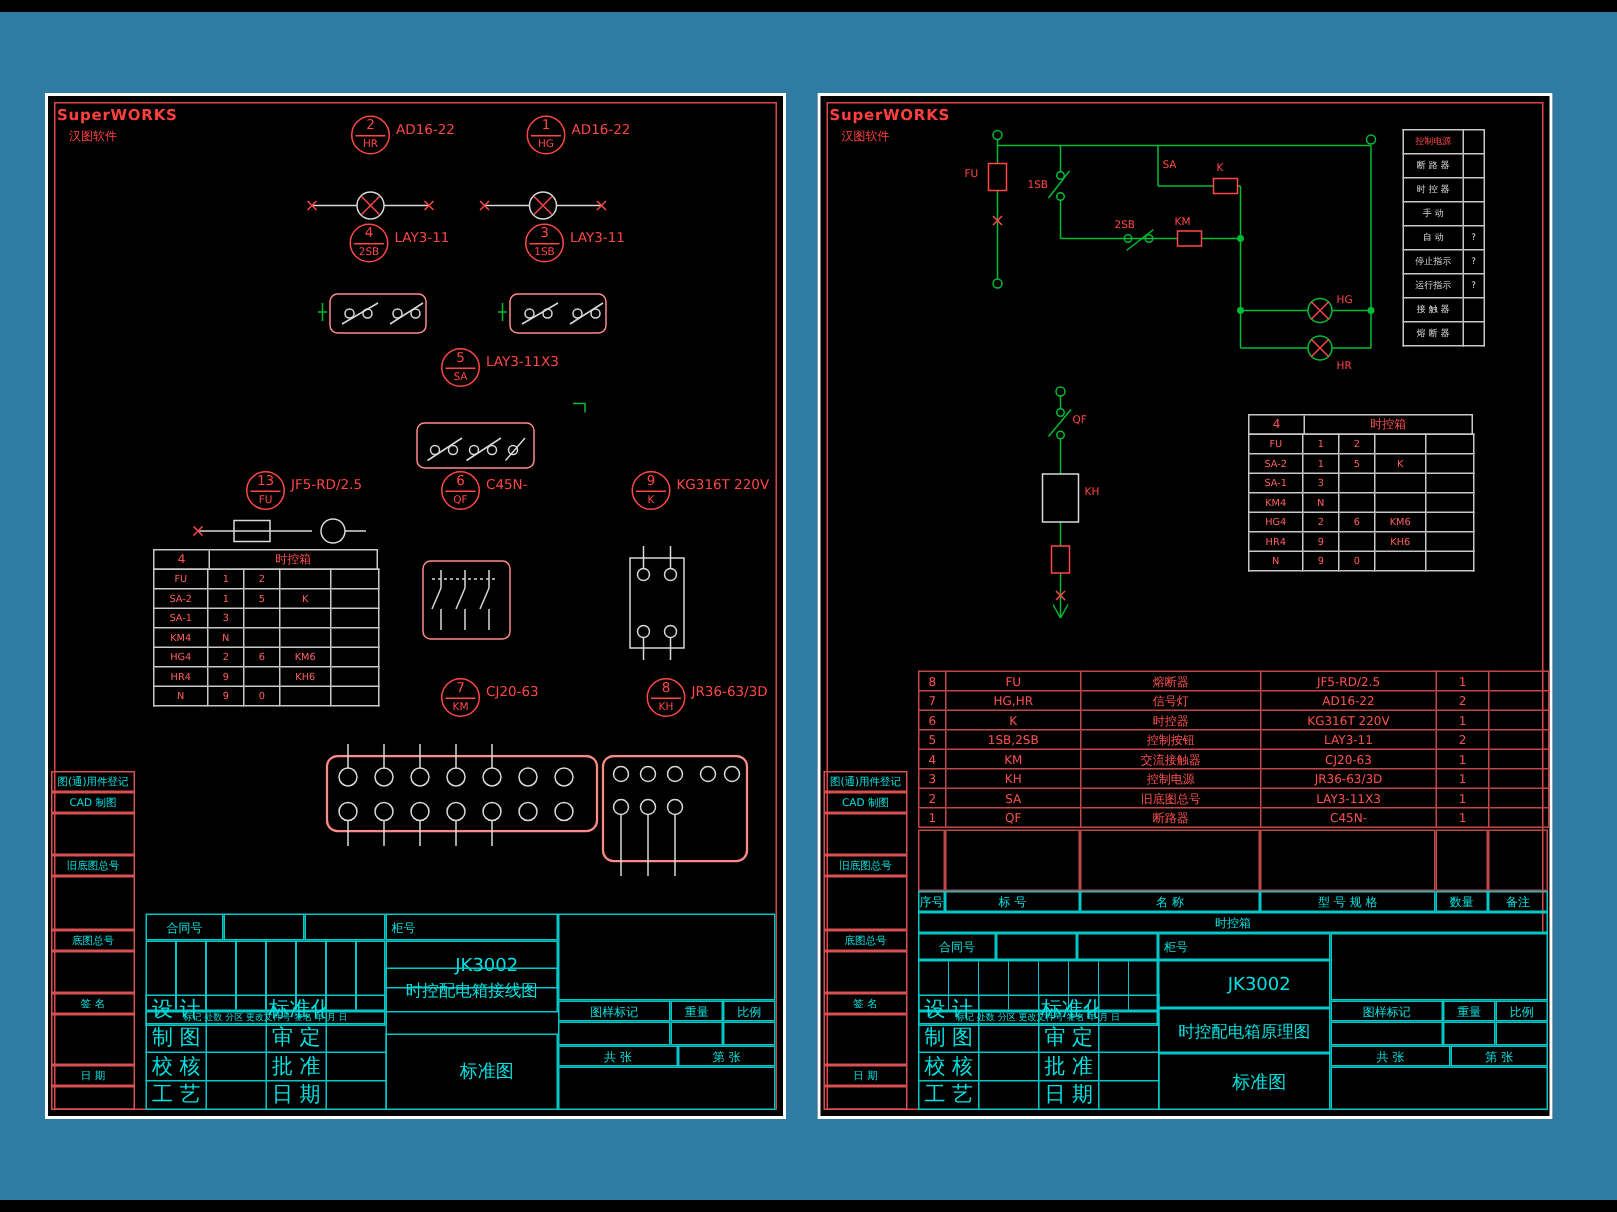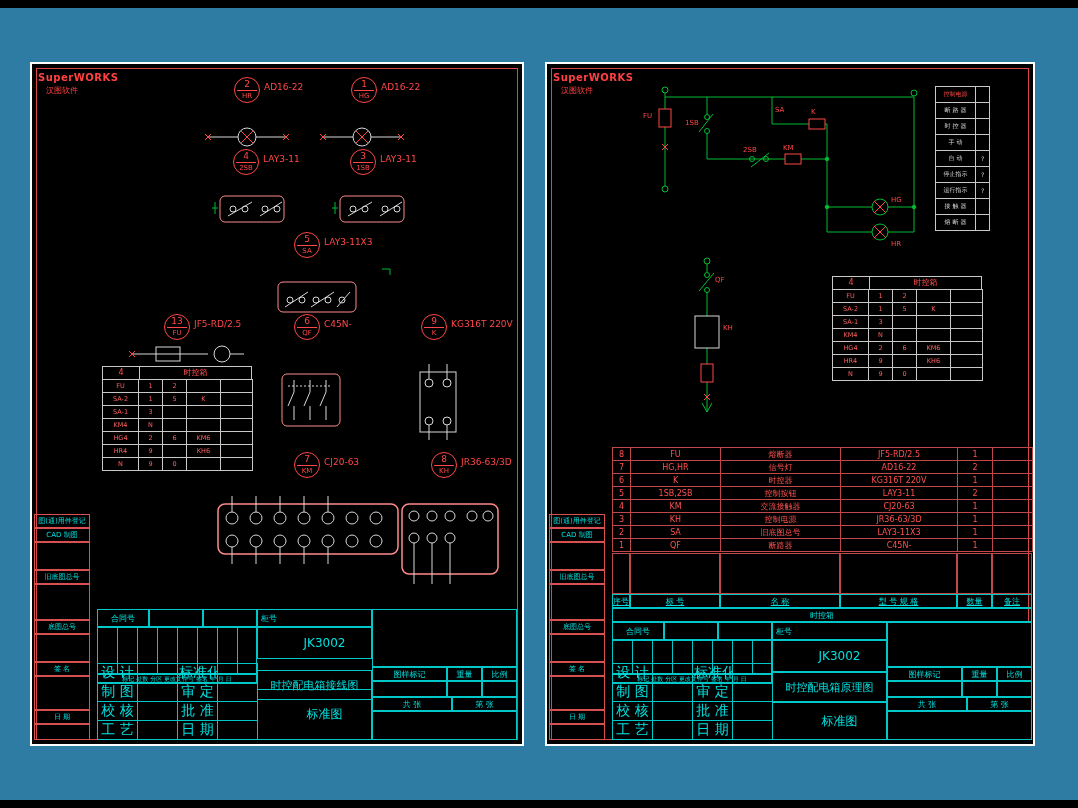--- a/index.html
+++ b/index.html
@@ -25,21 +25,21 @@
   .tmap-head{position:absolute;display:flex;border:1px solid #c8c8c8;color:#ff5050;font-size:8px;height:14px;
              box-sizing:border-box;z-index:2;background:#000;}
   .tmap-head .a{width:36px;border-right:1px solid #c8c8c8;text-align:center;line-height:12px;}
   .tmap-head .b{flex:1;text-align:center;line-height:12px;}
   .legend td{height:15px;font-size:6px;color:#dcdcdc;}
   .legend tr:first-child td{color:#ff4747;}
   .bom td{height:12px;font-size:8px;color:#ff5050;border-color:#c04848;}
   .frow{position:absolute;display:flex;box-sizing:border-box;z-index:2;}
   .frow span{box-sizing:border-box;border:1px solid #c04848;display:block;height:100%;overflow:hidden;
              text-align:center;color:#00e0e0;font-size:8px;line-height:13px;white-space:nowrap;}
-  .frow.cy span{border-color:#00c8c8;text-decoration:underline;}
+  .frow.cy span{border-color:#00c8c8;}
   .bfoot{position:absolute;box-sizing:border-box;border:1px solid #00c8c8;color:#00e0e0;font-size:8px;
          text-align:center;line-height:13px;z-index:2;}
   .mbox{position:absolute;left:2px;width:56px;border:1px solid #d85050;color:#00e0e0;font-size:7px;
         display:flex;align-items:center;justify-content:center;white-space:nowrap;overflow:hidden;
         box-sizing:border-box;z-index:2;}
   .tblock{position:absolute;box-sizing:border-box;z-index:2;background:#000;}
   .tbc{position:absolute;box-sizing:border-box;border:1px solid #00c8c8;color:#00e0e0;overflow:hidden;
        white-space:nowrap;display:flex;align-items:center;justify-content:center;}
   .tbc.lft{justify-content:flex-start;padding-left:3px;}
   .f8{font-size:8px;} .f11{font-size:11px;} .f12{font-size:12px;padding-left:20px;}
@@ -363,21 +363,21 @@
           <tr>
             <td>工 艺</td>
             <td></td>
             <td>日 期</td>
             <td></td>
           </tr>
         </tbody>
       </table>
     <div class="tbc lft f8" style="left:160px;top:0;width:115px;height:18px">柜号</div>
     <div class="tbc f12" style="left:160px;top:18px;width:115px;height:32px">JK3002</div>
-    <div class="tbc f11" style="left:160px;top:61px;width:115px;height:30px">时控配电箱接线图</div>
+    <div class="tbc f11" style="left:160px;top:36px;width:115px;height:30px">时控配电箱接线图</div>
     <div class="tbc f12" style="left:160px;top:80px;width:115px;bottom:0">标准图</div>
     <div class="tbc" style="left:275px;top:0;width:145px;bottom:73px"></div>
     <div class="tbc f8" style="left:275px;bottom:59px;width:75px;height:14px">图样标记</div>
     <div class="tbc f8" style="left:350px;bottom:59px;width:35px;height:14px">重量</div>
     <div class="tbc f8" style="left:385px;bottom:59px;width:35px;height:14px">比例</div>
     <div class="tbc" style="left:275px;bottom:43px;width:75px;height:16px"></div>
     <div class="tbc" style="left:350px;bottom:43px;width:35px;height:16px"></div>
     <div class="tbc" style="left:385px;bottom:43px;width:35px;height:16px"></div>
     <div class="tbc f8" style="left:275px;bottom:29px;width:80px;height:14px">共    张</div>
     <div class="tbc f8" style="left:355px;bottom:29px;width:65px;height:14px">第    张</div>

